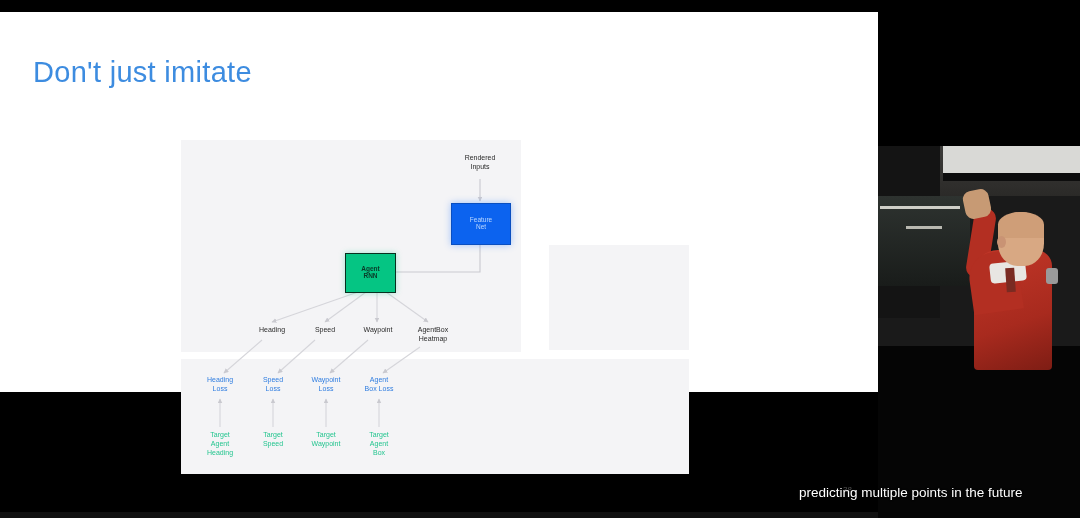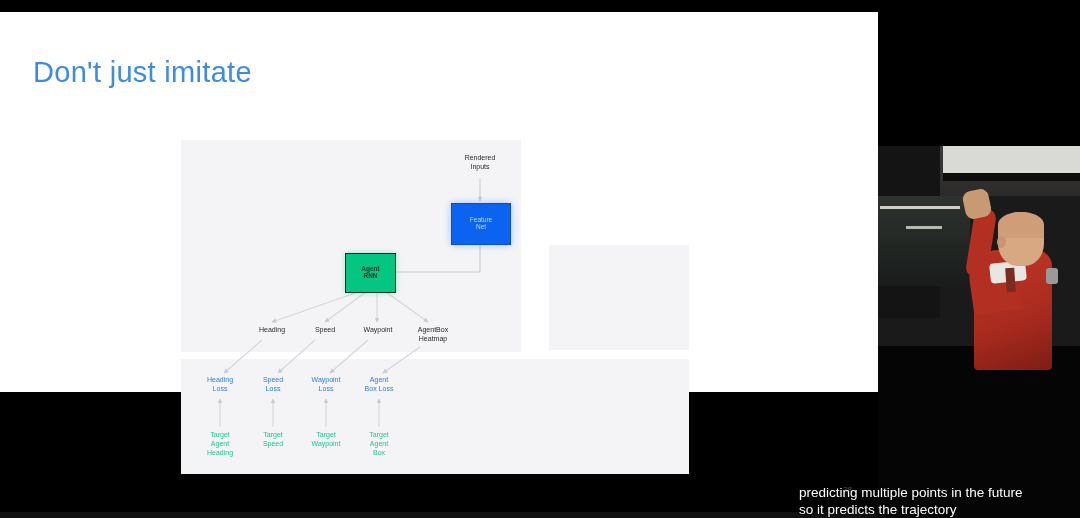--- a/index.html
+++ b/index.html
@@ -223,16 +223,15 @@
     <div class="v-collar"></div>
     <div class="v-tie"></div>
     <div class="v-head"></div>
     <div class="v-scalp"></div>
     <div class="v-ear"></div>
     <div class="v-mic"></div>
   </div>
 
   <div class="caption">
     <div>predicting multiple points in the future</div>
-    <div>so it predicts the trajectory</div>
   </div>
 
 </div>
 
 </body></html>

